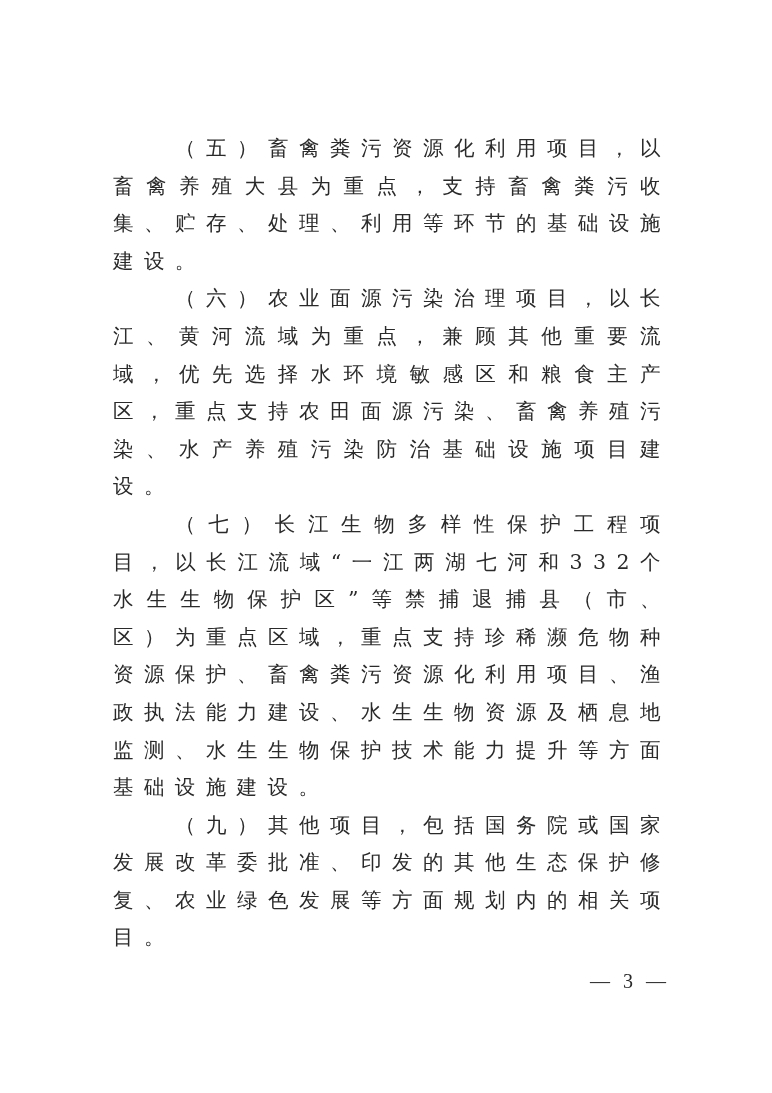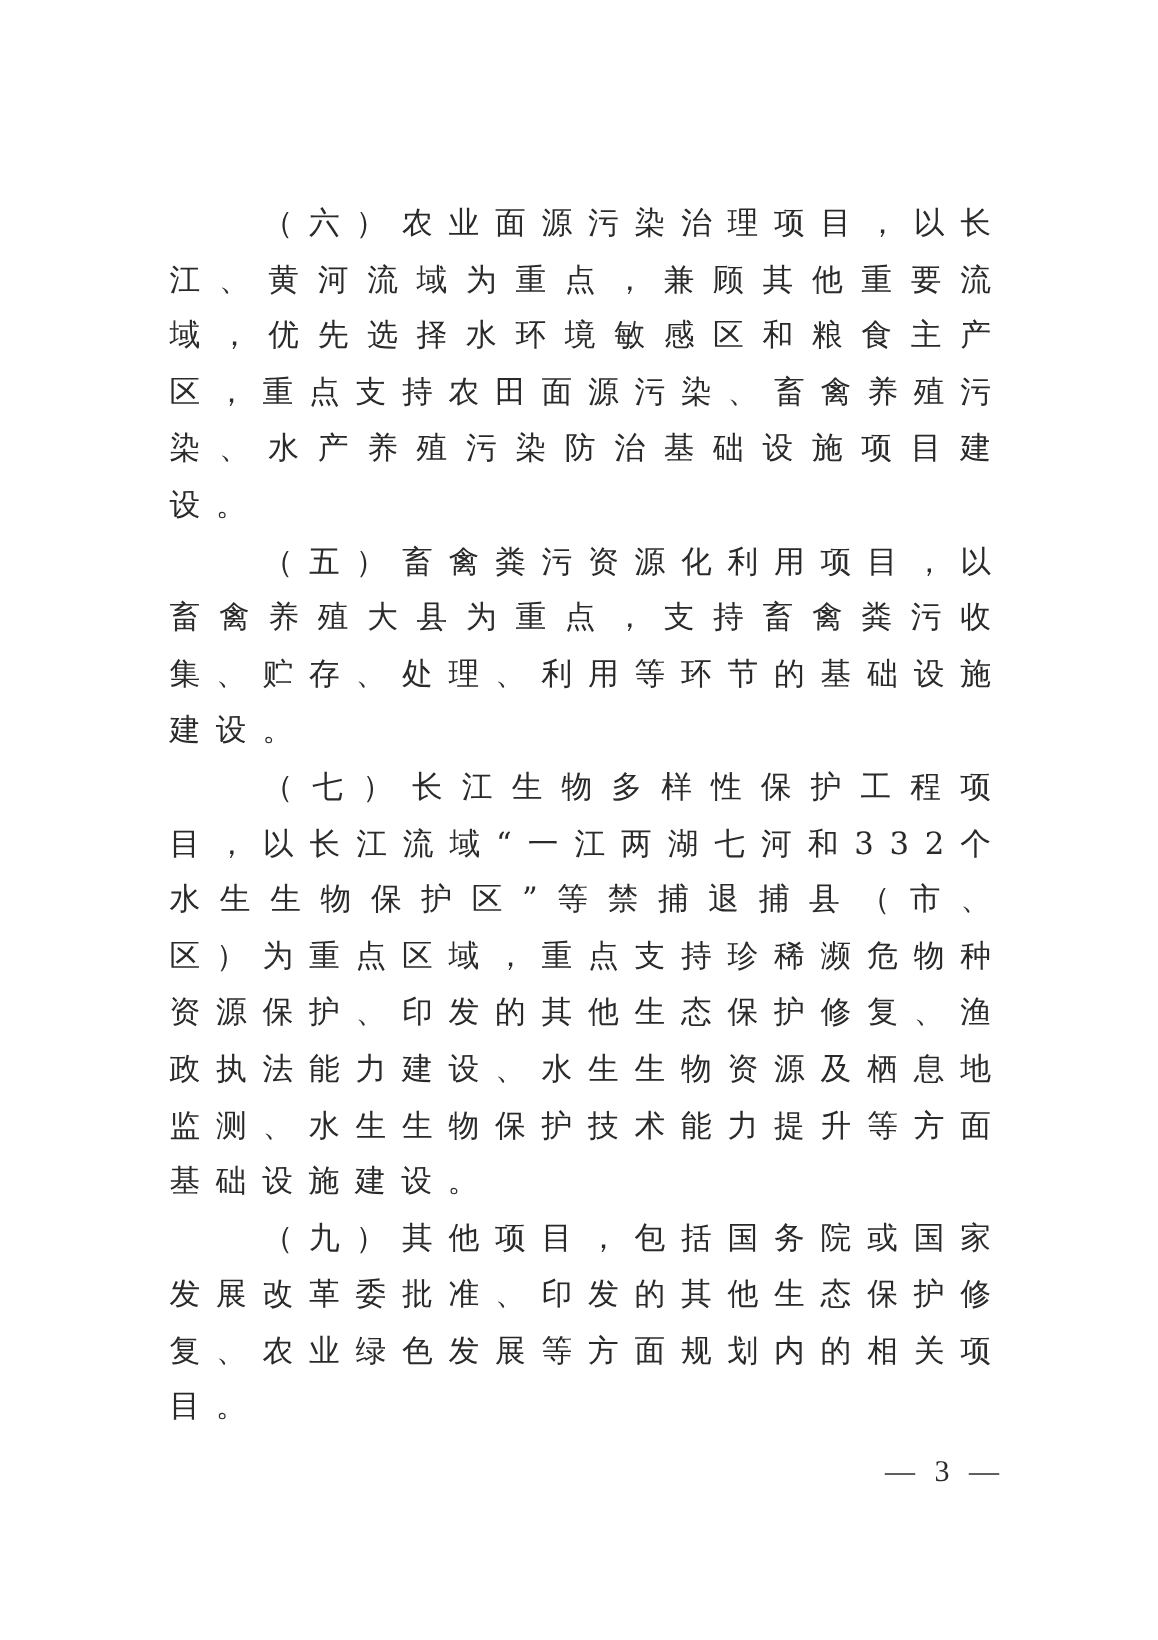--- a/index.html
+++ b/index.html
@@ -14,20 +14,20 @@
   .page-num {
     position: absolute; left: 590px; top: 970px;
     font-family: "Liberation Serif", "DejaVu Serif", serif; font-size: 20px; color: #2a2a2a;
     letter-spacing: 4px;
   }
 </style>
 </head>
 <body>
 
 <div class="page">
+  <p class="para"><span>（五）畜禽粪污资源化利用项目，以畜禽养殖大县为重点，支持畜禽粪污收集、贮存、处理、利用等环节的基础设施建设。</span></p>
   <p class="para"><span>（六）农业面源污染治理项目，以长江、黄河流域为重点，兼顾其他重要流域，优先选择水环境敏感区和粮食主产区，重点支持农田面源污染、畜禽养殖污染、水产养殖污染防治基础设施项目建设。</span></p>
-  <p class="para"><span>（五）畜禽粪污资源化利用项目，以畜禽养殖大县为重点，支持畜禽粪污收集、贮存、处理、利用等环节的基础设施建设。</span></p>
-  <p class="para"><span>（七）长江生物多样性保护工程项目，以长江流域“一江两湖七河和332个水生生物保护区”等禁捕退捕县（市、区）为重点区域，重点支持珍稀濒危物种资源保护、印发的其他生态保护修复、渔政执法能力建设、水生生物资源及栖息地监测、水生生物保护技术能力提升等方面基础设施建设。</span></p>
+  <p class="para"><span>（七）长江生物多样性保护工程项目，以长江流域“一江两湖七河和332个水生生物保护区”等禁捕退捕县（市、区）为重点区域，重点支持珍稀濒危物种资源保护、畜禽粪污资源化利用项目、渔政执法能力建设、水生生物资源及栖息地监测、水生生物保护技术能力提升等方面基础设施建设。</span></p>
   <p class="para"><span>（九）其他项目，包括国务院或国家发展改革委批准、印发的其他生态保护修复、农业绿色发展等方面规划内的相关项目。</span></p>
 
 </div>
 
 <div class="page-num">— 3 —</div>
 
 </body></html>

